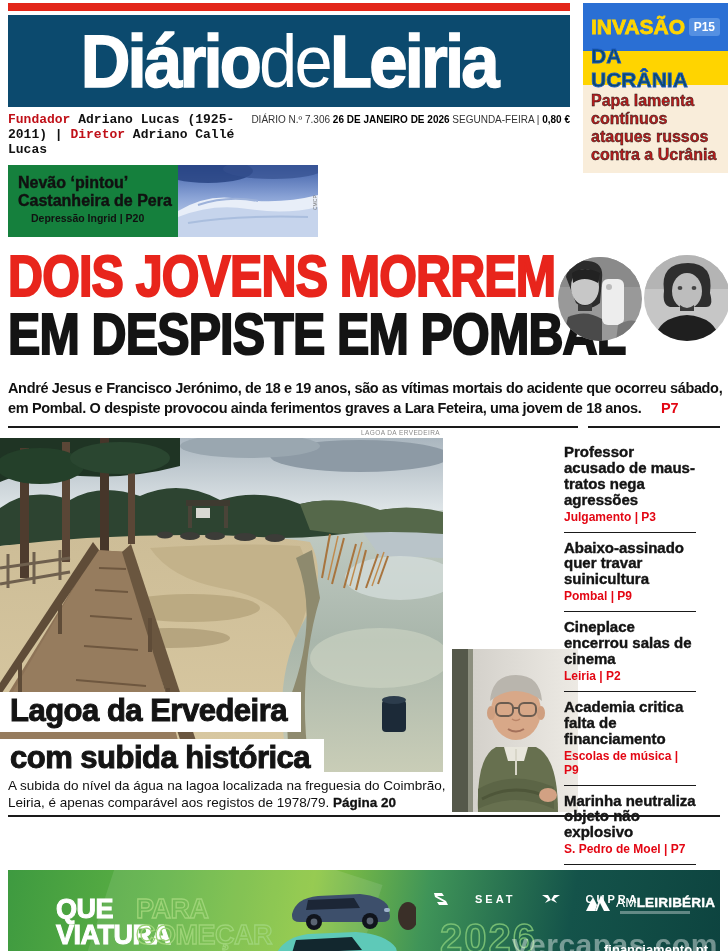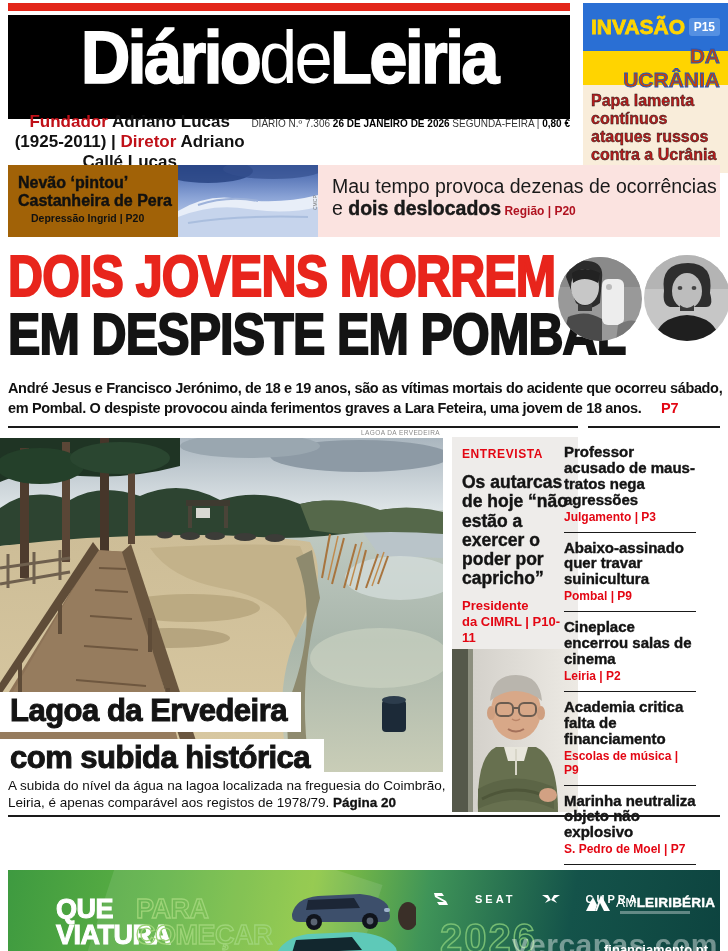--- a/index.html
+++ b/index.html
@@ -2,42 +2,42 @@
 <html><head>
 <meta charset="utf-8">
 <style>
   html,body{margin:0;padding:0;background:#fff;}
   .page{position:relative;width:728px;height:951px;background:#fff;overflow:hidden;
         font-family:"Liberation Sans",sans-serif;}
   .abs{position:absolute;}
 
   
   .bar-top{left:8px;top:3px;width:562px;height:8px;background:#e32619;}
-  .mast{left:8px;top:15px;width:562px;height:104px;background:#000000;display:flex;justify-content:center;}
+  .mast{left:8px;top:15px;width:562px;height:92px;background:#0c4a6e;display:flex;align-items:center;justify-content:center;}
   .mast-text{color:#fff;font-weight:700;font-size:74px;letter-spacing:-3px;white-space:nowrap;
              transform:scaleX(.93);-webkit-text-stroke:1.5px #fff;}
   .mast-de{font-weight:400;-webkit-text-stroke:0;}
   .byline{left:8px;top:112px;width:562px;display:flex;justify-content:space-between;align-items:baseline;}
-  .byline .founders{font-family:Liberation Sans, sans-serif;font-size:17px;color:#111;font-weight:700;text-align:center;}
+  .byline .founders{font-family:Liberation Mono, monospace;font-size:13px;color:#111;font-weight:700;}
   .byline .red{color:#c01018;}
   .edition{font-size:10px;color:#333;white-space:nowrap;}
   .edition b{color:#000;}
 
   
   .ukr{left:583px;top:3px;width:145px;}
   .ukr-row1{height:48px;background:#2a6fd4;display:flex;align-items:center;justify-content:space-between;padding:0 8px;}
   .ukr-row1 .k1{color:#ffd400;font-weight:700;font-size:21px;-webkit-text-stroke:.8px #ffd400;}
   .p15{background:#5590e2;color:#fff;font-weight:700;font-size:12px;padding:2px 5px;border-radius:3px;}
   .ukr-row2{height:34px;background:#ffd400;display:flex;align-items:center;padding:0 8px;}
-  .ukr-row2 .k2{color:#c2410c;font-weight:700;font-size:21px;text-align:right;-webkit-text-stroke:.8px #1b59c4;}
+  .ukr-row2 .k2{color:#0c4a6e;font-weight:700;font-size:21px;-webkit-text-stroke:.8px #1b59c4;}
   .ukr-row3{background:#f9edda;padding:7px 8px 9px 8px;}
   .ukr-row3 .hl{font-size:16px;font-weight:700;line-height:1.12;color:#b91c1c;-webkit-text-stroke:.4px #111;}
 
   
-  .nev{left:8px;top:165px;width:170px;height:72px;background:#a16207;padding:9px 0 0 10px;box-sizing:border-box;}
+  .nev{left:8px;top:165px;width:170px;height:72px;background:#15803d;padding:9px 0 0 10px;box-sizing:border-box;}
   .nev .t{font-size:16px;font-weight:700;line-height:1.1;color:#111;-webkit-text-stroke:.4px #111;}
   .nev .k{font-size:10.5px;font-weight:700;color:#111;margin-top:3px;padding-left:13px;}
   .snow{left:178px;top:165px;width:140px;height:72px;overflow:hidden;}
   .snow-credit{left:312px;top:210px;font-size:5px;color:#777;transform:rotate(-90deg);transform-origin:left top;}
   .mau{left:318px;top:165px;width:402px;height:72px;background:#fbe3e0;padding:10px 0 0 14px;box-sizing:border-box;}
   .mau .t{font-size:19.5px;line-height:1.15;color:#1a1a1a;}
   .mau .t b{-webkit-text-stroke:.4px #111;}
   .mau .k{font-size:12px;font-weight:700;color:#b01220;}
 
   
@@ -147,23 +147,20 @@
       <rect width="140" height="72" fill="url(#sk)"></rect>
       <ellipse cx="30" cy="6" rx="45" ry="12" fill="#24407e" opacity=".8"></ellipse>
       <ellipse cx="95" cy="4" rx="50" ry="10" fill="#35508e" opacity=".7"></ellipse>
       <path d="M0,46 Q30,28 62,34 Q100,40 140,30 L140,72 L0,72 Z" fill="#e8eef8"></path>
       <path d="M0,52 Q35,38 70,44 Q108,50 140,42 L140,72 L0,72 Z" fill="#c6d4ec"></path>
       <path d="M20,40 Q50,30 80,36" stroke="#9db2da" stroke-width="2" fill="none"></path>
       <path d="M10,58 Q60,50 130,52" stroke="#aabede" stroke-width="2" fill="none"></path>
     </svg>
   </div>
   <div class="abs snow-credit">CMCP</div>
-  <div class="abs mau">
-    <div class="t"><span>Mau tempo provoca dezenas de ocorrências e </span><b>dois deslocados</b><span class="k"> Região | P20</span></div>
-  </div>
 
   <div class="abs hl1">DOIS JOVENS MORREM</div>
   <div class="abs hl2">EM DESPISTE EM POMBAL</div>
 
   <div class="abs circ c1">
     <svg width="84" height="84" viewBox="0 0 84 84">
       <rect width="84" height="84" fill="#999"></rect>
       <rect x="0" y="0" width="84" height="30" fill="#8a8a8a"></rect>
       <path d="M8,20 Q10,2 30,4 Q46,5 44,22 L42,46 Q30,56 18,46 Z" fill="#2b2b2b"></path>
       <ellipse cx="27" cy="30" rx="14" ry="18" fill="#c7c7c7"></ellipse>
@@ -294,25 +291,20 @@
       </g>
 
       <rect x="382" y="262" width="24" height="32" rx="4" fill="#1c2a38"></rect>
       <ellipse cx="394" cy="262" rx="12" ry="4" fill="#2c3c4c"></ellipse>
     </svg>
   </div>
   <div class="abs ovl ovl1"><span class="t">Lagoa da Ervedeira</span></div>
   <div class="abs ovl ovl2"><span class="t">com subida histórica</span></div>
   <div class="abs deck"><span>A subida do nível da água na lagoa localizada na freguesia do Coimbrão, Leiria, é apenas comparável aos registos de 1978/79.  </span><b>Página 20</b></div>
 
-  <div class="abs panel">
-    <div class="kick">ENTREVISTA</div>
-    <div class="quote">Os autarcas de hoje “não estão a exercer o poder por capricho”</div>
-    <div class="attr"><span>Presidente</span><br><span>da CIMRL | P10-11</span></div>
-  </div>
   <div class="abs pman">
     <svg width="126" height="163" viewBox="0 0 126 163">
       <defs>
         <linearGradient id="wall" x1="0" y1="0" x2="1" y2="0">
           <stop offset="0" stop-color="#cfccc6"></stop>
             <stop offset="1" stop-color="#edeae4"></stop>
         </linearGradient>
       </defs>
       <rect width="126" height="163" fill="url(#wall)"></rect>
       <rect x="0" y="0" width="16" height="163" fill="#55584a"></rect>

